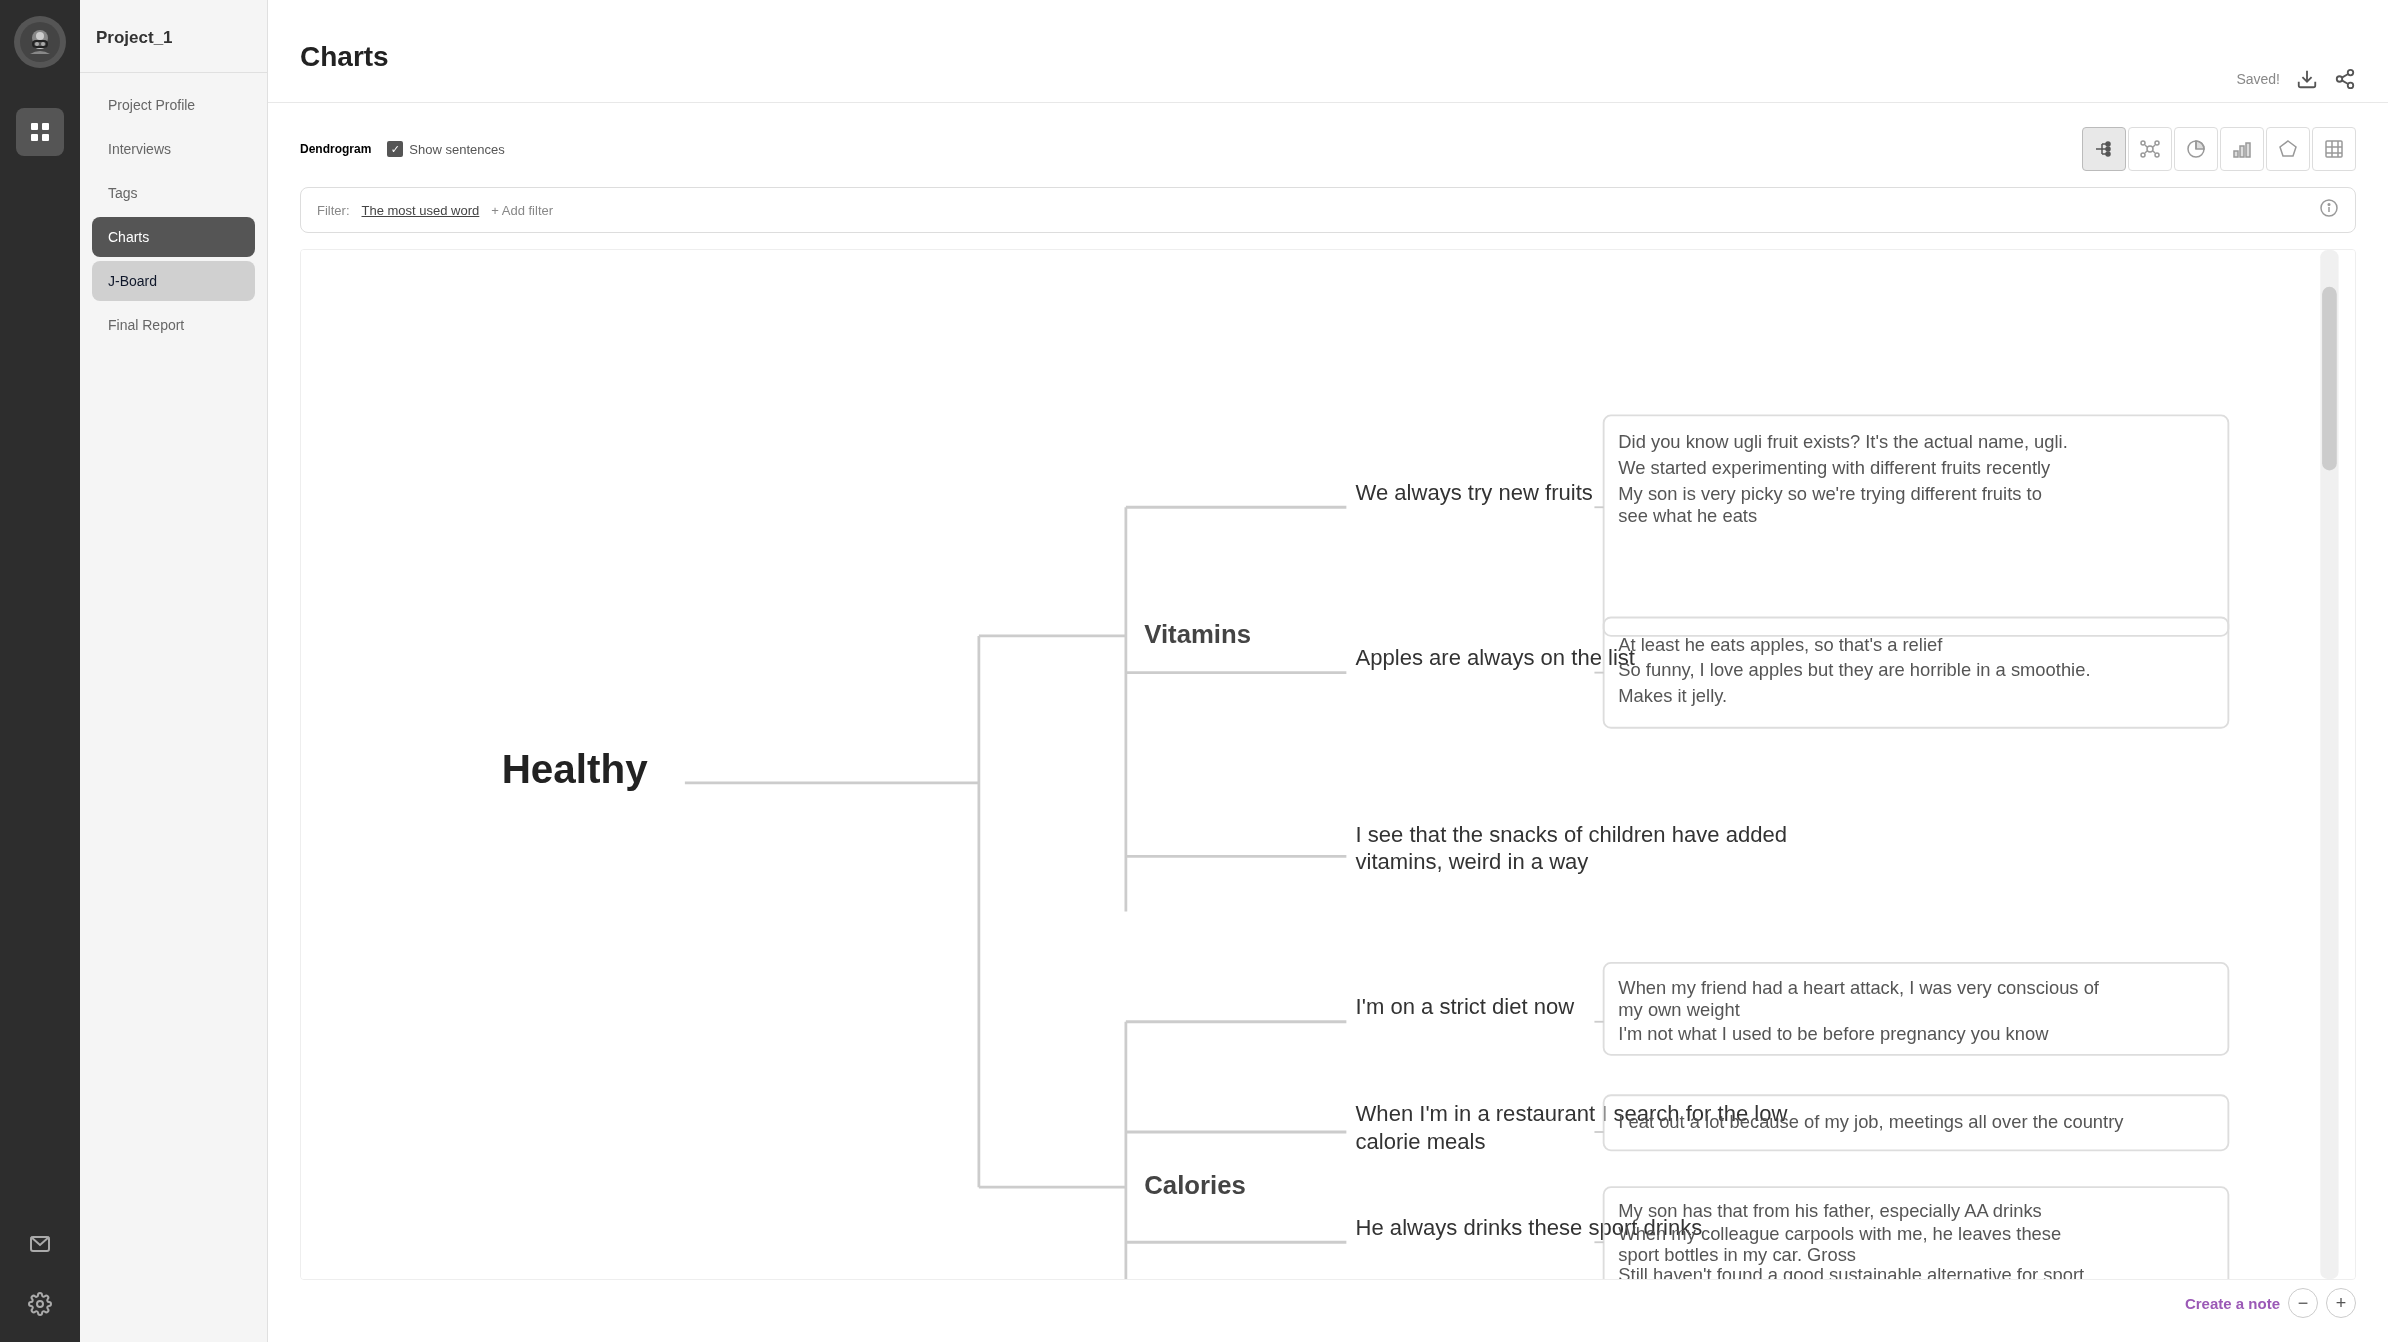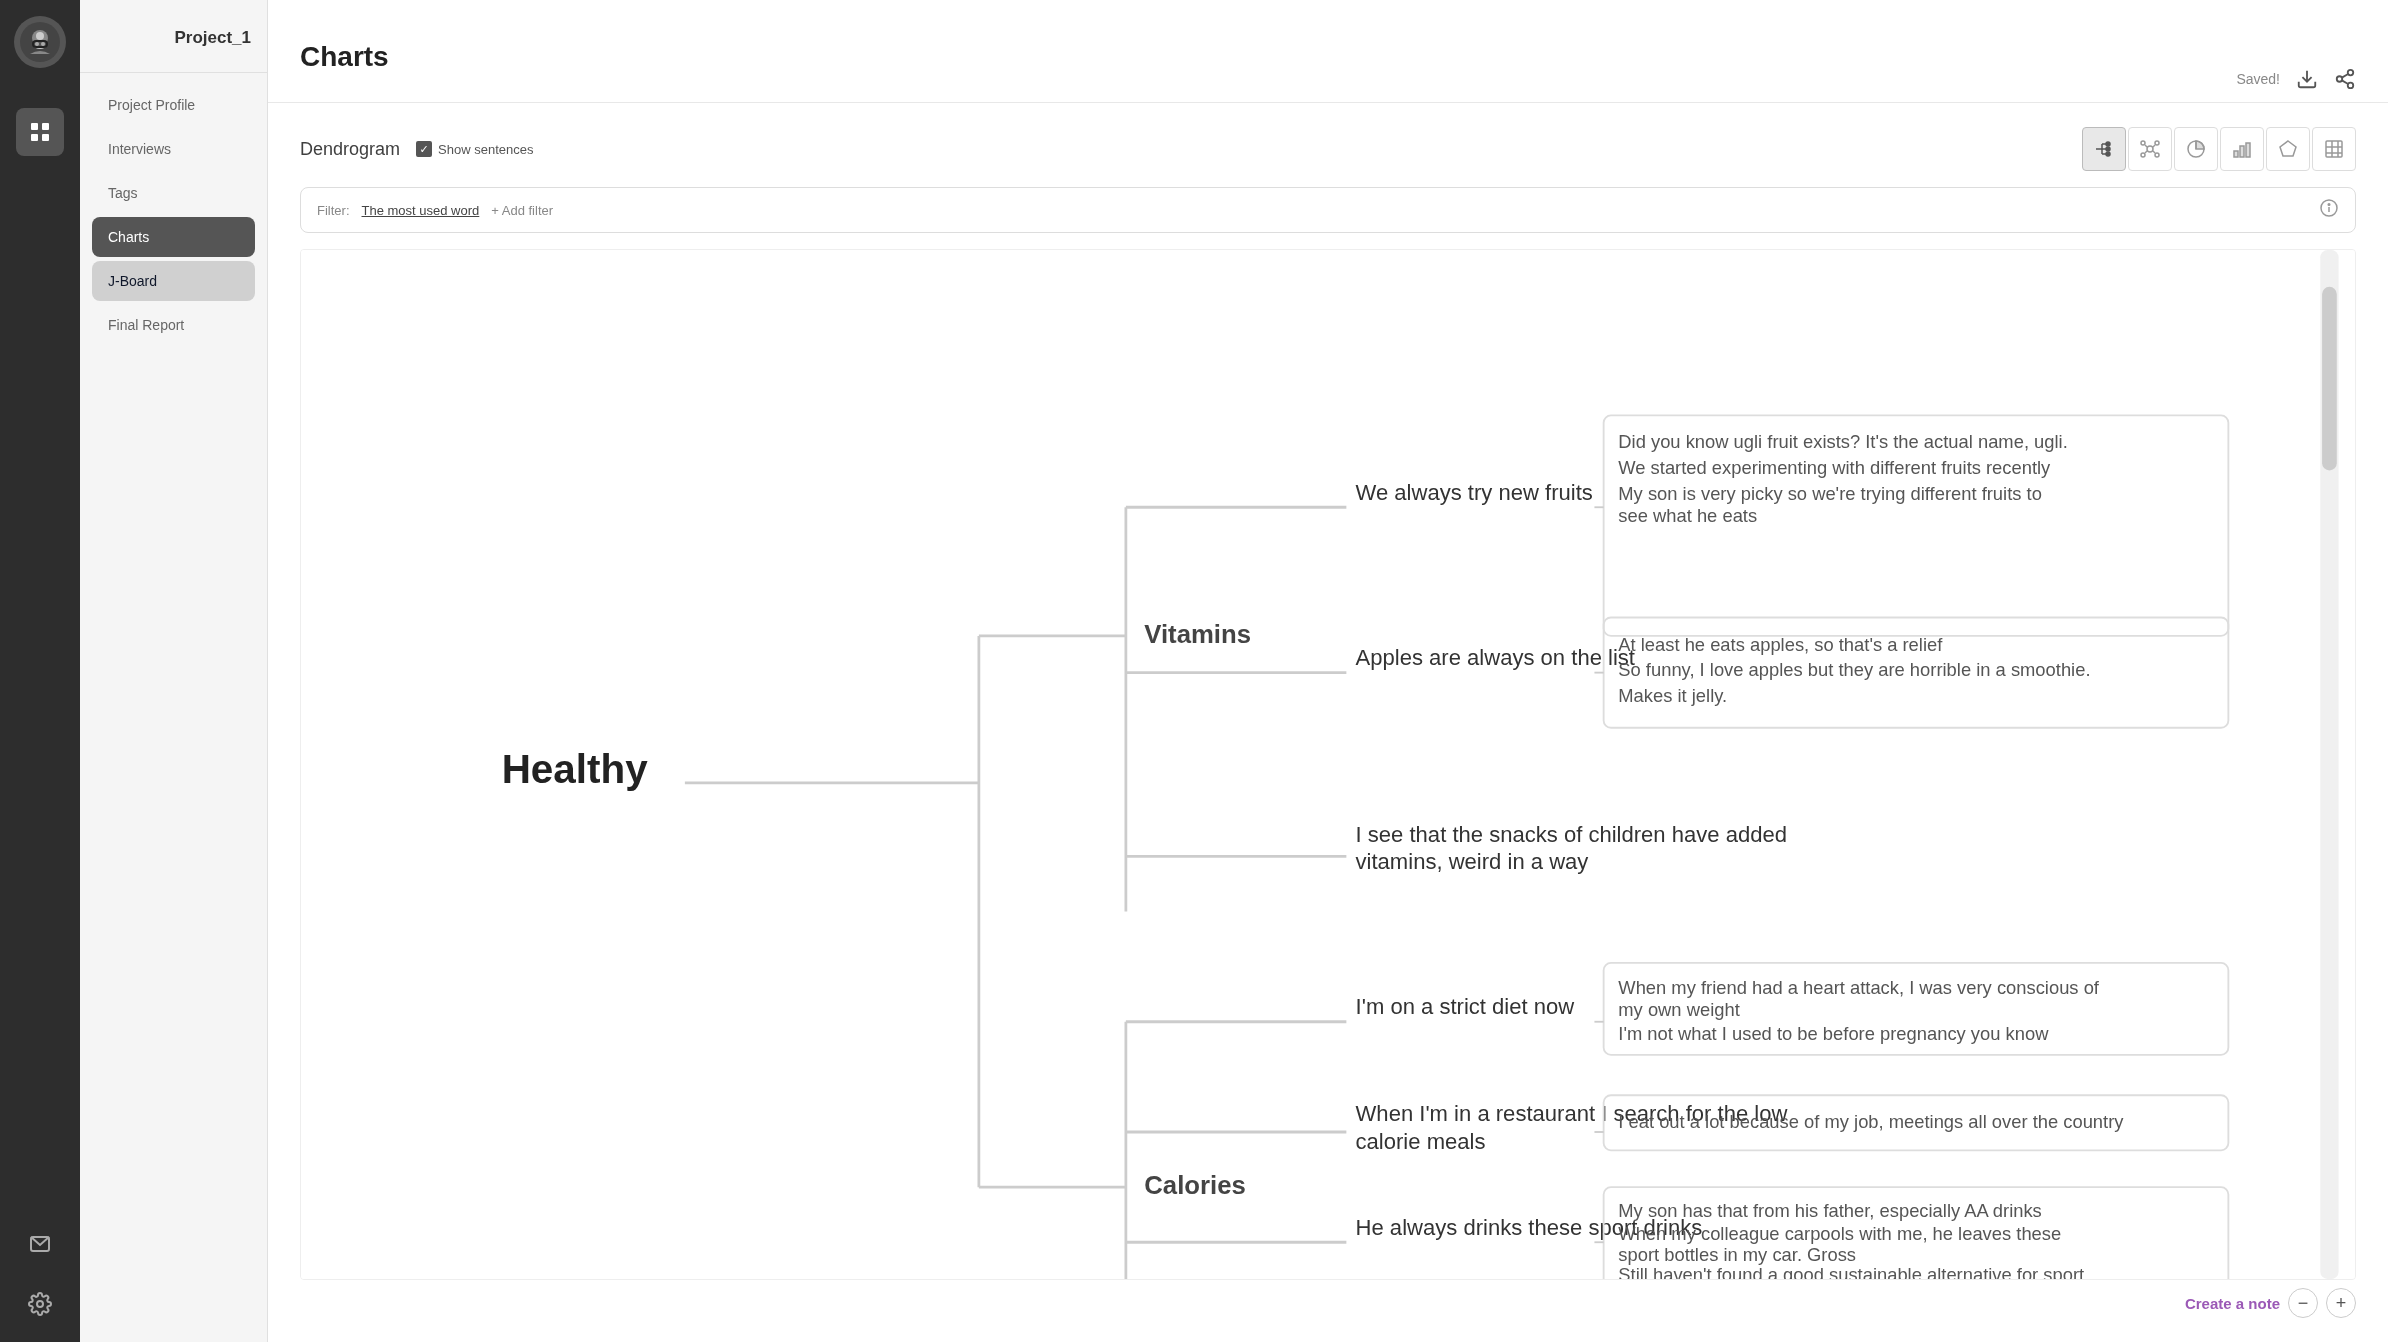--- a/index.html
+++ b/index.html
@@ -55,21 +55,20 @@
       padding: 0;
       flex-shrink: 0;
       border-right: 1px solid #e0e0e0;
     }
     .sidebar-title {
       padding: 28px 16px 24px;
       font-size: 17px;
       font-weight: 600;
       color: #333;
       border-bottom: 1px solid #e0e0e0;
-      text-align: right;
     }
     .sidebar-nav {
       display: flex;
       flex-direction: column;
       padding: 12px 12px;
       gap: 4px;
     }
     .sidebar-item {
       padding: 12px 16px;
       border-radius: 8px;
@@ -136,23 +135,23 @@
       align-items: center;
       justify-content: space-between;
       margin-bottom: 16px;
     }
     .chart-label-row {
       display: flex;
       align-items: center;
       gap: 16px;
     }
     .chart-type-label {
-      font-size: 18px;
-      font-weight: 400;
-      color: #404040;
+      font-size: 12px;
+      font-weight: 700;
+      color: #000000;
     }
     .show-sentences {
       display: flex;
       align-items: center;
       gap: 6px;
       font-size: 13px;
       color: #555;
       cursor: pointer;
     }
     .checkbox-custom {

